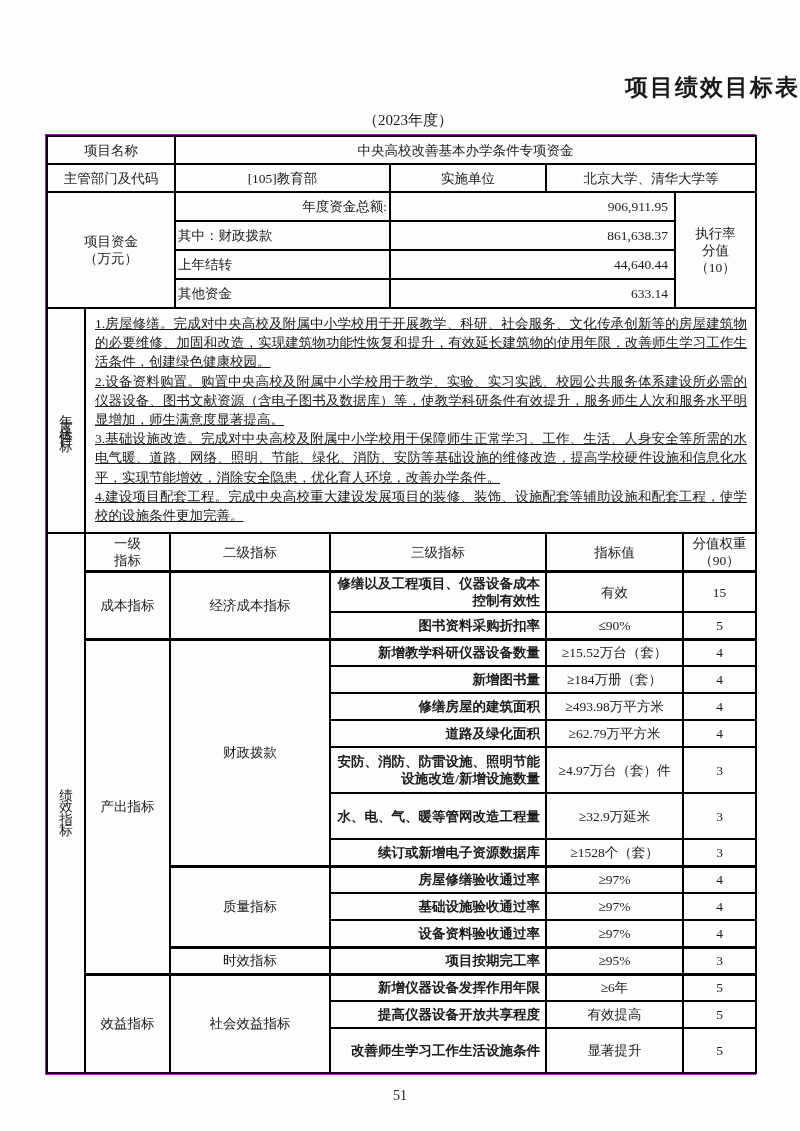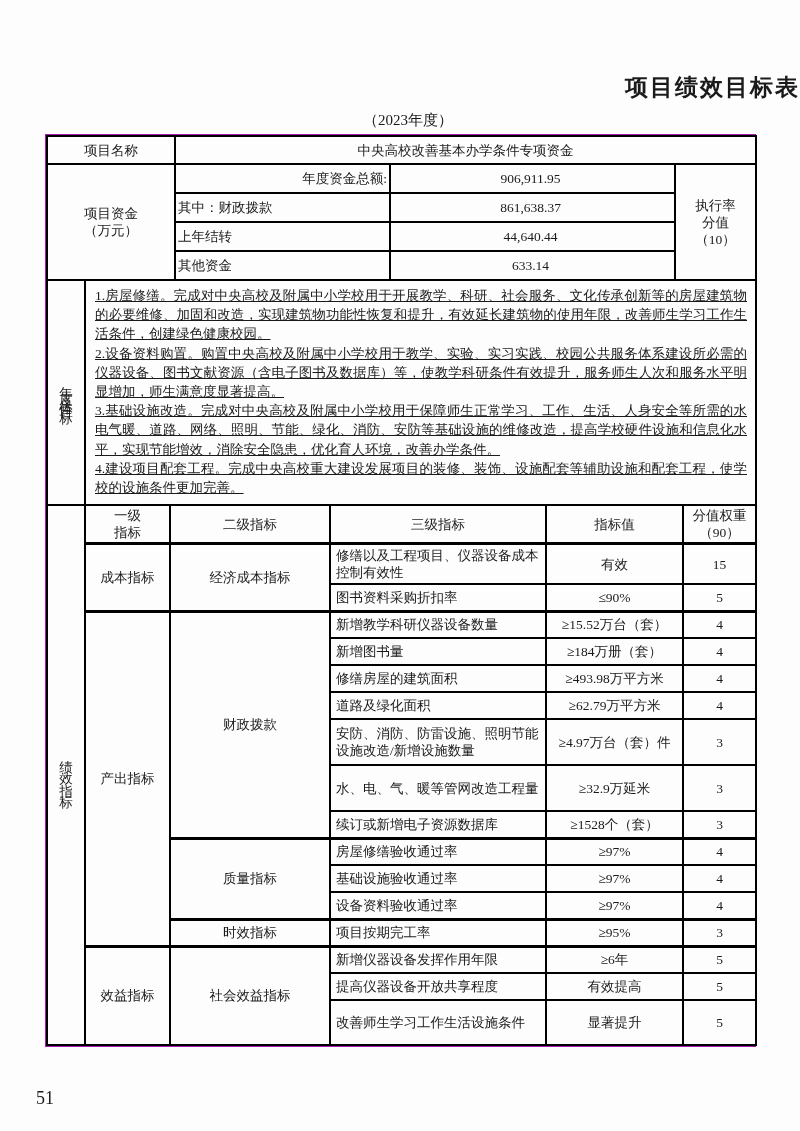--- a/index.html
+++ b/index.html
@@ -29,38 +29,38 @@
   table + table { margin-top: -2px; }
   td {
     border: 2px solid #000;
     font-size: 13.5px; line-height: 17px;
     text-align: center; vertical-align: middle;
     padding: 1px 2px;
     overflow: hidden;
   }
   .pre { white-space: pre-line; }
   .left { text-align: right; padding-left: 6px; }
-  .right { padding-right: 6px; }
+  .right { text-align: right; padding-right: 6px; }
   .rlabel { text-align: left; padding-right: 32px; }
   .vcell span {
     writing-mode: vertical-rl; text-orientation: upright;
     display: inline-block; letter-spacing: 5px; font-size: 13.5px;
   }
   .vcell-big span { letter-spacing: 12px; }
   .goal-text {
     text-align: justify; vertical-align: top;
     white-space: pre-line;
     padding: 5px 8px 4px 9px;
     font-size: 13.5px; line-height: 19.2px; text-decoration: underline;
   }
-  .l3 { text-align: left; padding: 2px 5px; }
+  .l3 { text-align: right; padding: 2px 5px; font-weight: bold; }
   tr.grp td { border-top-width: 3px; }
   .page-number {
     position: absolute; top: 1088px; left: 0; width: 100%;
-    text-align: left; font-size: 18px; padding-left: 36px;
+    text-align: center; font-size: 14px;
   }
   
   .h28 { height: 28px; } .h29 { height: 29px; } .h225 { height: 225px; }
   .h38 { height: 38px; } .h40 { height: 40px; } .h27 { height: 27px; }
   .h46 { height: 46px; } .h45 { height: 45px; }
 </style>
 </head>
 <body>
 
 <div class="page">
@@ -74,20 +74,26 @@
       <colgroup>
           <col style="width:128px">
           <col style="width:215px">
           <col style="width:156px">
           <col style="width:210px">
         </colgroup>
       <tbody>
           <tr class="h28">
         <td>项目名称</td>
         <td colspan="3">中央高校改善基本办学条件专项资金</td>
+      </tr>
+      <tr class="h28">
+        <td>主管部门及代码</td>
+        <td>[105]教育部</td>
+        <td>实施单位</td>
+        <td>北京大学、清华大学等</td>
       </tr>
     </tbody>
       </table>
 
     <table>
       <colgroup>
           <col style="width:128px">
           <col style="width:215px">
           <col style="width:285px">
           <col style="width:81px">

